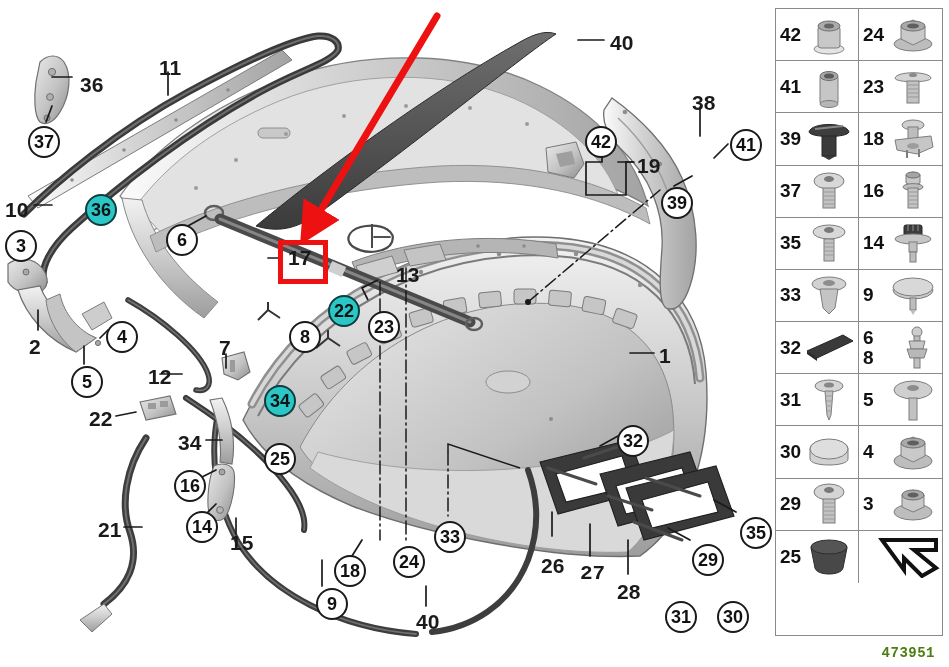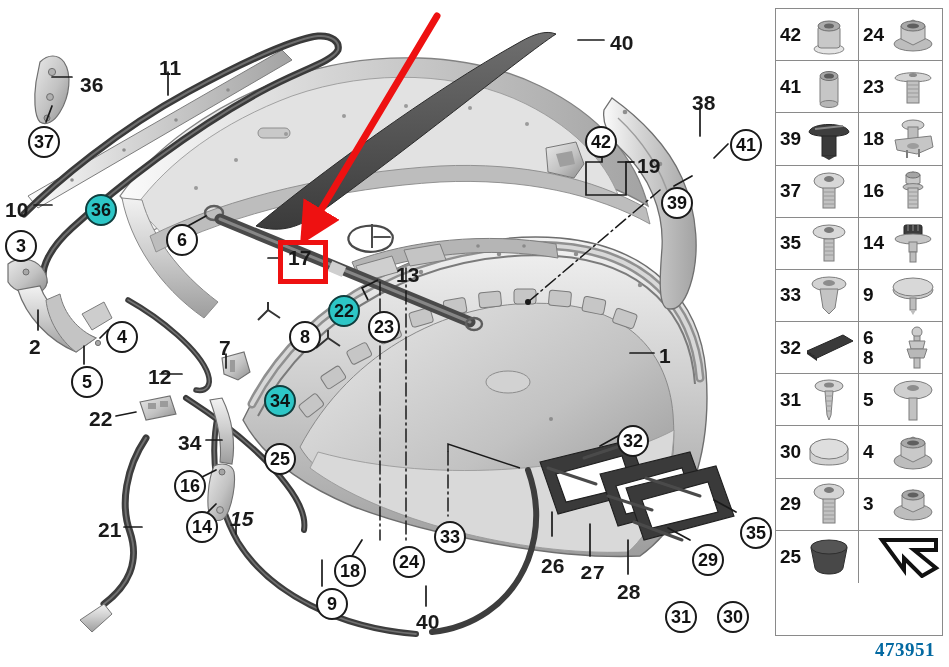--- a/index.html
+++ b/index.html
@@ -34,23 +34,23 @@
         box-sizing:border-box;position:relative;display:flex;align-items:center;
         padding-left:4px;overflow:hidden;}
   .cell:nth-child(2n){border-right:none;}
   .cell.lastrow{border-bottom:none;}
   .cnum{font-weight:bold;font-size:19px;color:#111;z-index:2;
         font-family:"Liberation Sans",sans-serif;line-height:1.05;}
   .cart{position:absolute;right:3px;top:50%;transform:translateY(-50%);
         width:52px;height:46px;}
   .cart svg{display:block;}
 
-  #drawno{position:absolute;right:14px;bottom:6px;font-size:19px;
-          font-weight:bold;color:#0369a1;letter-spacing:.5px;
-          font-family:Liberation Serif, serif;}
+  #drawno{position:absolute;right:14px;bottom:6px;font-size:14px;
+          font-weight:bold;color:#4d7c0f;letter-spacing:.5px;
+          font-family:Liberation Mono, monospace;}
 </style>
 </head>
 <body>
 
 <div id="root">
 
   <div id="diagram">
 
     <svg width="775" height="667" viewBox="0 0 775 667">
       <defs>
@@ -360,21 +360,21 @@
     <div class="lbl" style="left:637px;top:155px;">19</div>
     <div class="lbl" style="left:5px;top:199px;">10</div>
     <div class="lbl" style="left:396px;top:228px;margin-top:36px;">13</div>
     <div class="lbl" style="left:288px;top:247px;">17</div>
     <div class="lbl" style="left:659px;top:345px;">1</div>
     <div class="lbl" style="left:29px;top:336px;">2</div>
     <div class="lbl" style="left:148px;top:366px;">12</div>
     <div class="lbl" style="left:219px;top:337px;">7</div>
     <div class="lbl" style="left:89px;top:408px;">22</div>
     <div class="lbl" style="left:178px;top:432px;">34</div>
-    <div class="lbl" style="left:230px;top:508px;font-style:italic;">15</div>
+    <div class="lbl" style="left:230px;top:532px;">15</div>
     <div class="lbl" style="left:98px;top:519px;">21</div>
     <div class="lbl" style="left:541px;top:543px;margin-top:12px;">26</div>
     <div class="lbl" style="left:580px;top:563px;font-family:Liberation Mono, monospace;">27</div>
     <div class="lbl" style="left:617px;top:581px;">28</div>
     <div class="lbl" style="left:416px;top:611px;">40</div>
 
     <div class="circ" style="left:28px;top:126px;">37</div>
     <div class="circ" style="left:585px;top:126px;">42</div>
     <div class="circ" style="left:730px;top:129px;">41</div>
     <div class="circ" style="left:661px;top:187px;">39</div>

